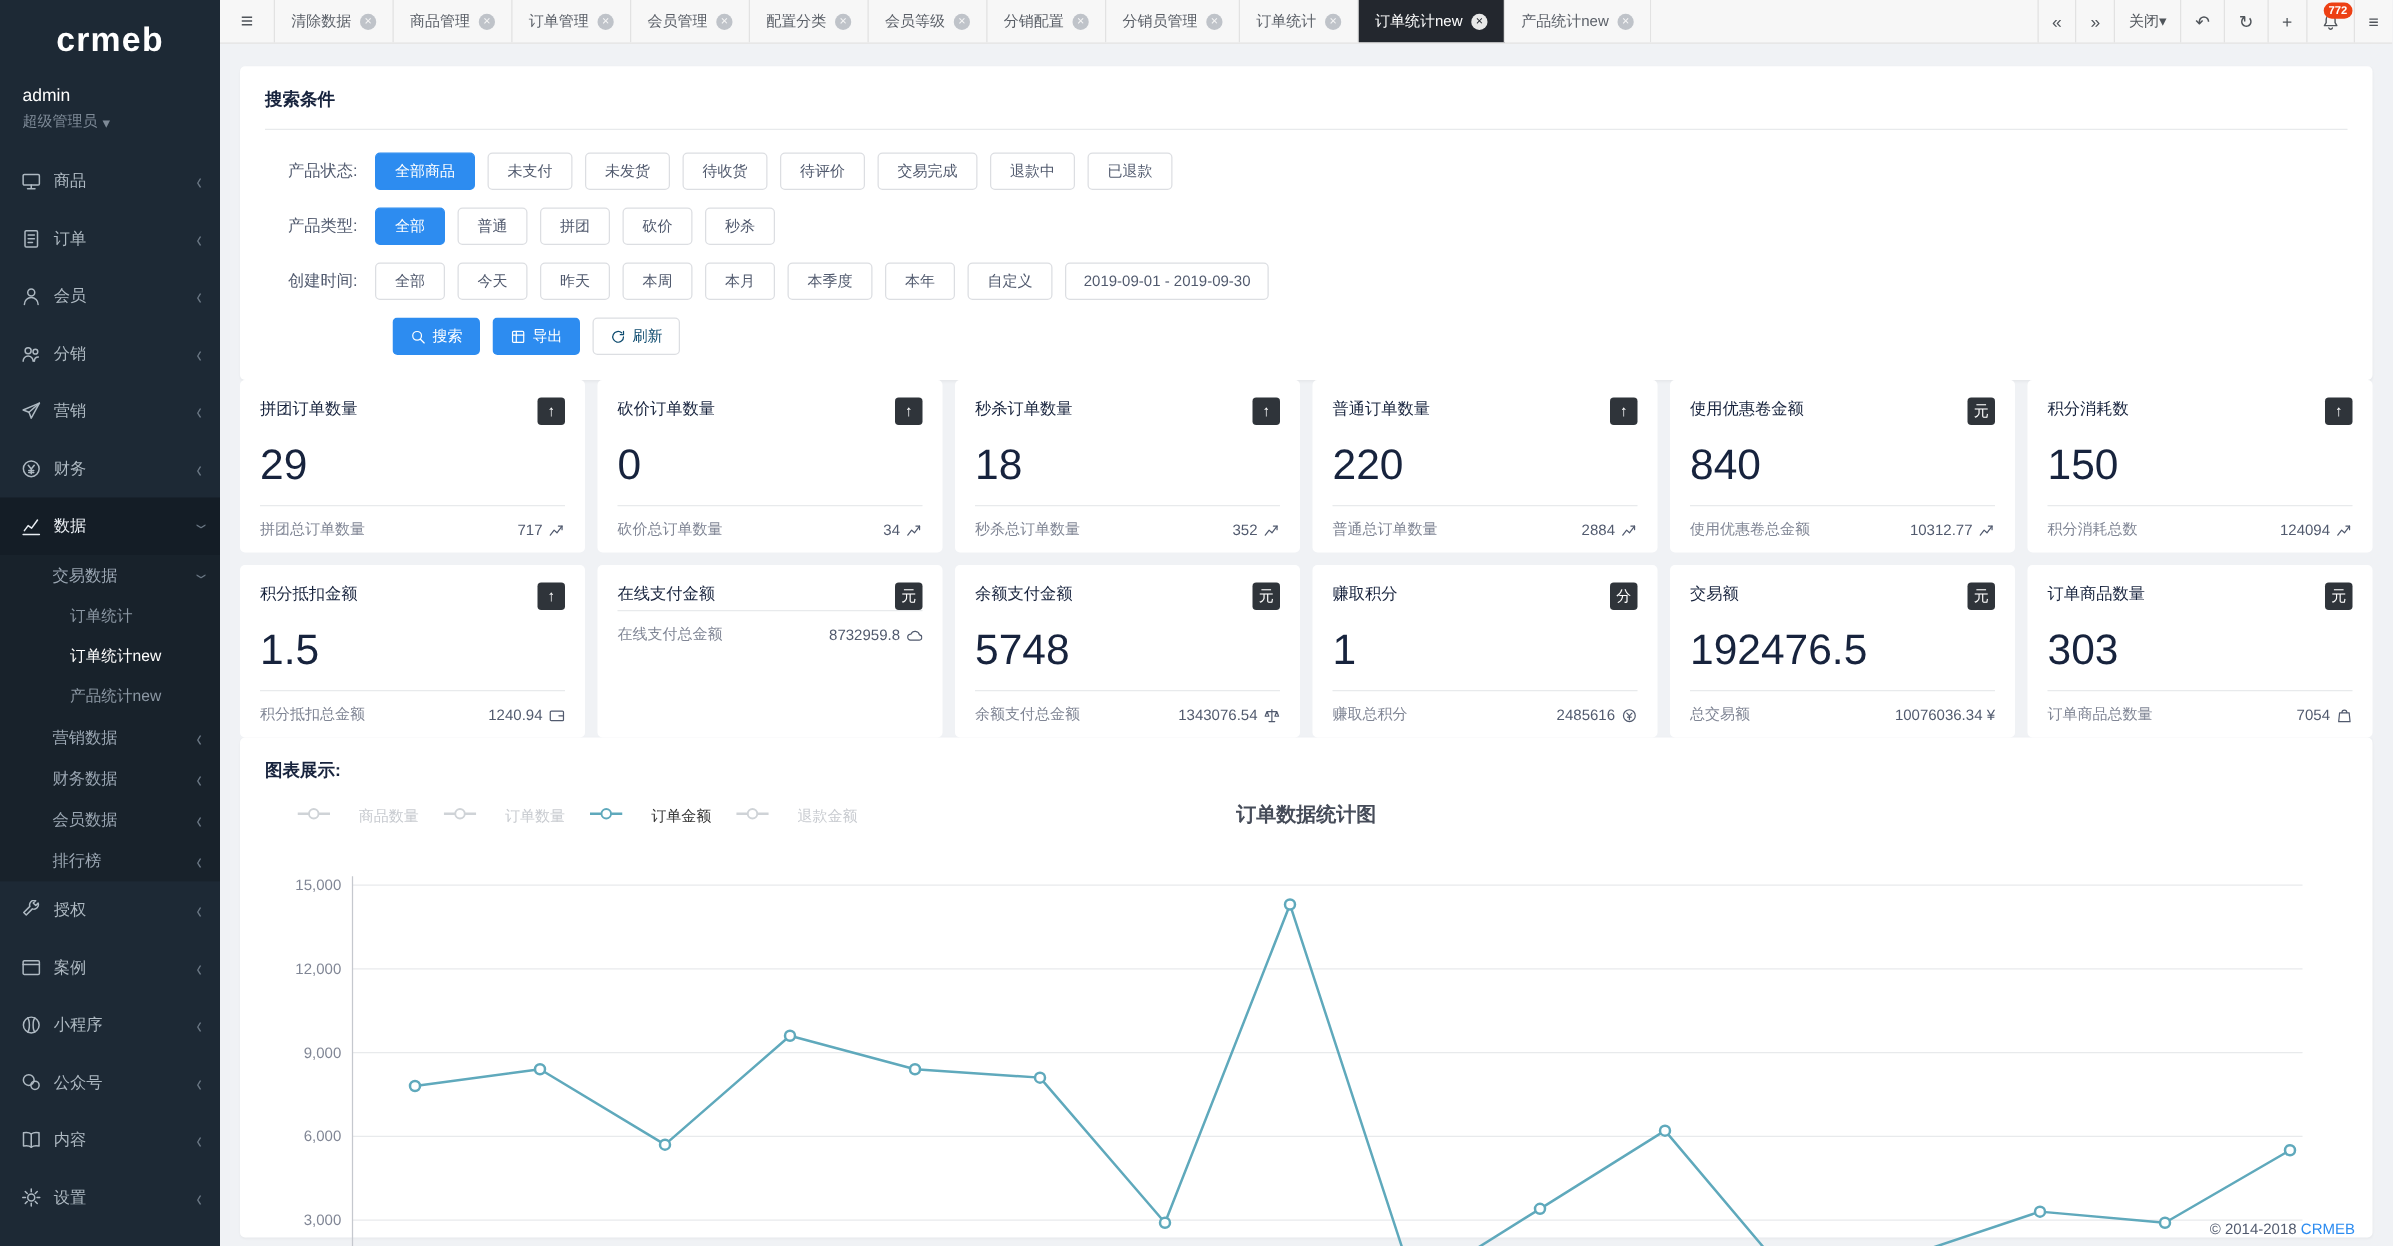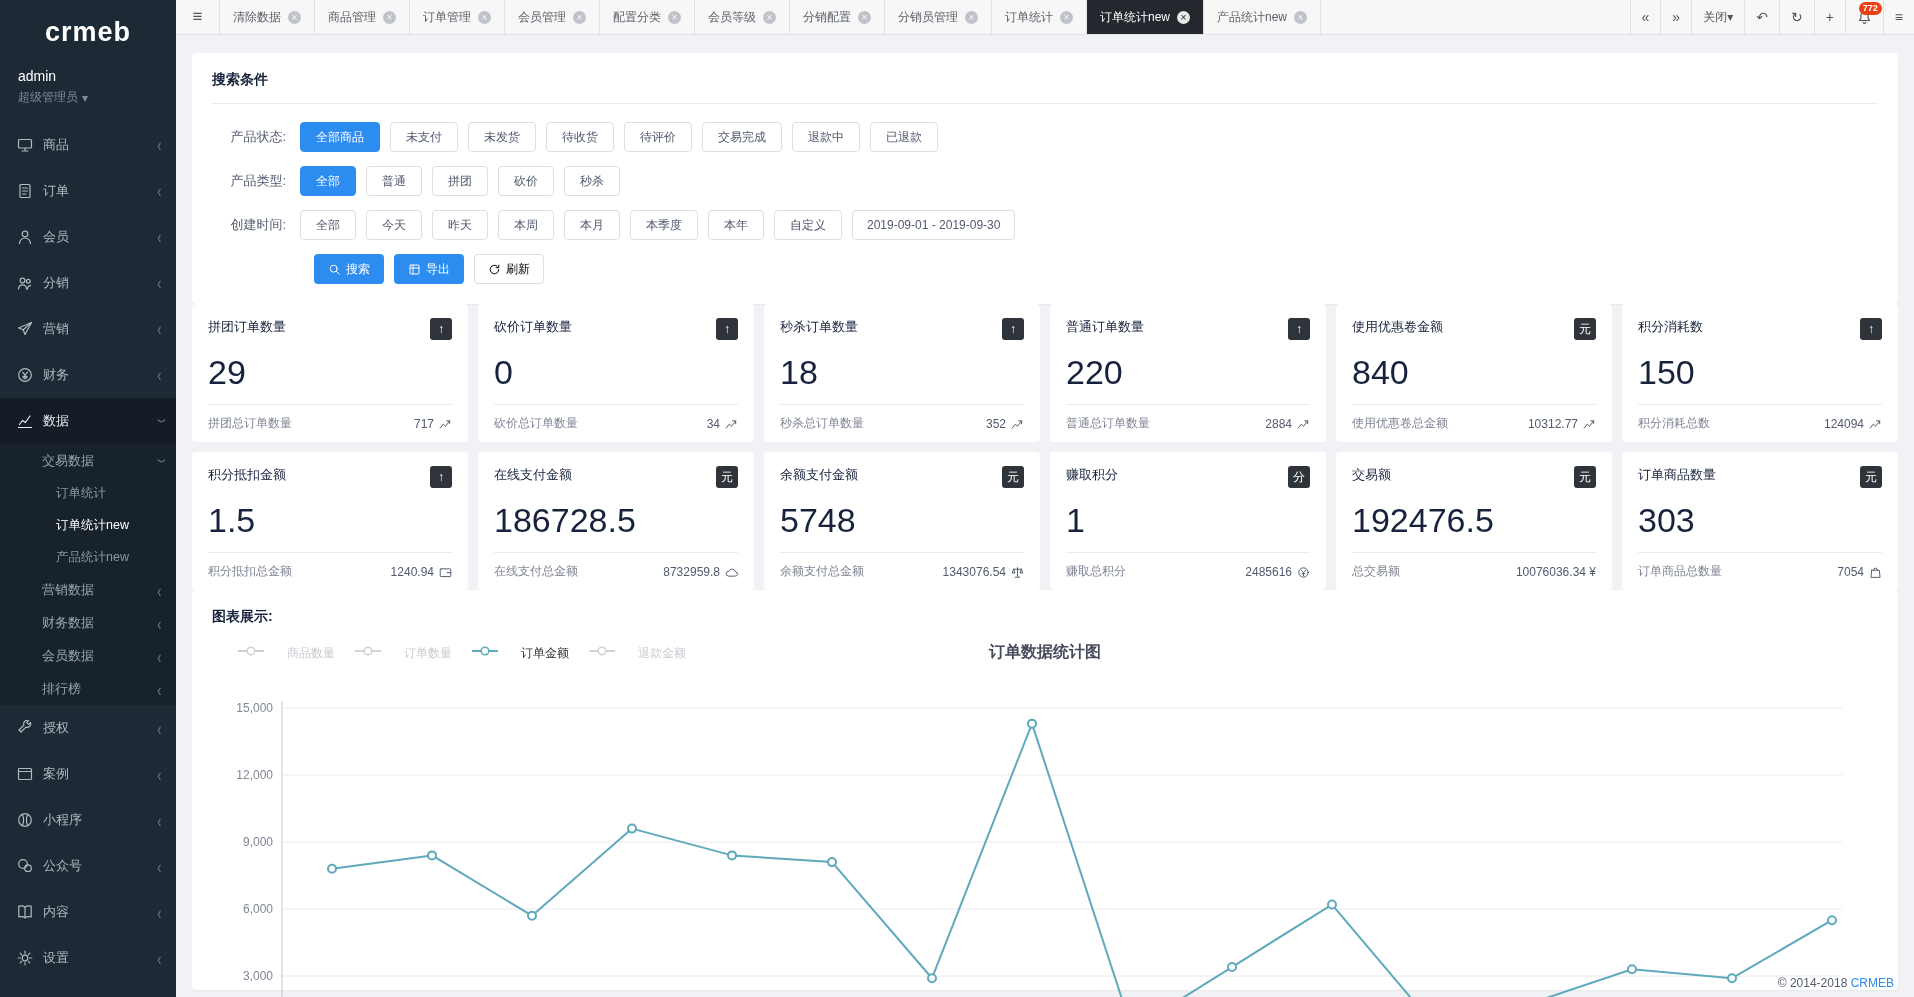--- a/index.html
+++ b/index.html
@@ -60,21 +60,21 @@
   .options{display:flex;gap:10px;align-items:center;flex-wrap:wrap}
   .opt-btn{height:30px;padding:0 15px;border:1px solid #dcdee2;border-radius:4px;background:#fff;
     font-size:12px;color:#515a6e;cursor:pointer;font-family:Liberation Sans, sans-serif}
   .opt-btn.active{background:#2d8cf0;border-color:#2d8cf0;color:#fff}
   .date-box{height:30px;line-height:28px;border:1px solid #dcdee2;border-radius:4px;padding:0 14px;
     font-size:12px;color:#515a6e;cursor:pointer;background:#fff}
   .action-row{display:flex;gap:10px;margin-left:102px;margin-top:4px}
   .btn{height:30px;padding:0 13px;border-radius:4px;font-size:12px;display:flex;align-items:center;gap:5px;
     cursor:pointer;border:1px solid transparent;font-family:inherit}
   .btn.primary{background:#2d8cf0;color:#fff}
-  .btn.default{background:#fff;border-color:#dcdee2;color:#000000}
+  .btn.default{background:#fff;border-color:#dcdee2;color:#0c4a6e}
   .btn .icon{width:13px;height:13px}
 
   
   .stats-grid{display:grid;grid-template-columns:repeat(6,1fr);gap:10px;}
   .stat-card{background:#fff;border-radius:4px;padding:14px 16px 10px}
   .stat-head{display:flex;justify-content:space-between;align-items:flex-start}
   .stat-title{font-size:13px;color:#17233d}
   .stat-badge{min-width:22px;height:22px;border-radius:3px;background:#2f343a;color:#fff;display:flex;
     align-items:center;justify-content:center;font-size:12px;padding:0 4px;flex-shrink:0}
   .stat-value{font-size:34px;color:#17233d;margin:13px 0 12px;font-weight:400}
@@ -84,21 +84,21 @@
 
   
   .chart-card{padding:18px 20px;height:400px}
   .chart-head{position:relative;height:26px;margin-top:16px}
   .legend{position:absolute;left:26px;top:3px;display:flex;gap:20px;align-items:center}
   .legend-item{display:flex;align-items:flex-start;gap:23px;font-size:12px;color:#c8cbd0;cursor:pointer}
   .legend-item.active{color:#333}
   .chart-title{position:absolute;left:0;right:0;text-align:center;font-size:16px;font-weight:bold;color:#464c59}
   .chart-body{margin-top:28px}
 
-  .page-footer{position:absolute;bottom:7px;right:20px;font-size:12px;color:#515a6e;z-index:5}
+  .page-footer{position:absolute;bottom:7px;right:30px;font-size:12px;color:#515a6e;z-index:5}
   .page-footer a{color:#2d8cf0;text-decoration:none;cursor:pointer}
 </style>
 </head>
 <body>
 
 <div class="app">
 
   <aside class="sidebar">
     <div class="logo">crmeb</div>
     <div class="userblock">
@@ -545,21 +545,20 @@
                   </svg>
                 </span>
               </span>
             </div>
           </div>
           <div class="stat-card">
             <div class="stat-head">
               <span class="stat-title">在线支付金额</span>
               <span class="stat-badge">元</span>
             </div>
-            <div class="stat-value">186728.5</div>
             <div class="stat-foot">
               <span>在线支付总金额</span>
               <span class="fv">
                 <span>8732959.8</span>
                 <span class="icon">
                   <svg viewBox="0 0 16 16" fill="none" stroke="currentColor" stroke-width="1.2" stroke-linecap="round" stroke-linejoin="round">
                     <path d="M4.2 12.5a3 3 0 1 1 .5-6A4.4 4.4 0 0 1 13 7.3a2.6 2.6 0 0 1-.6 5.2z"></path>
                   </svg>
                 </span>
               </span>

